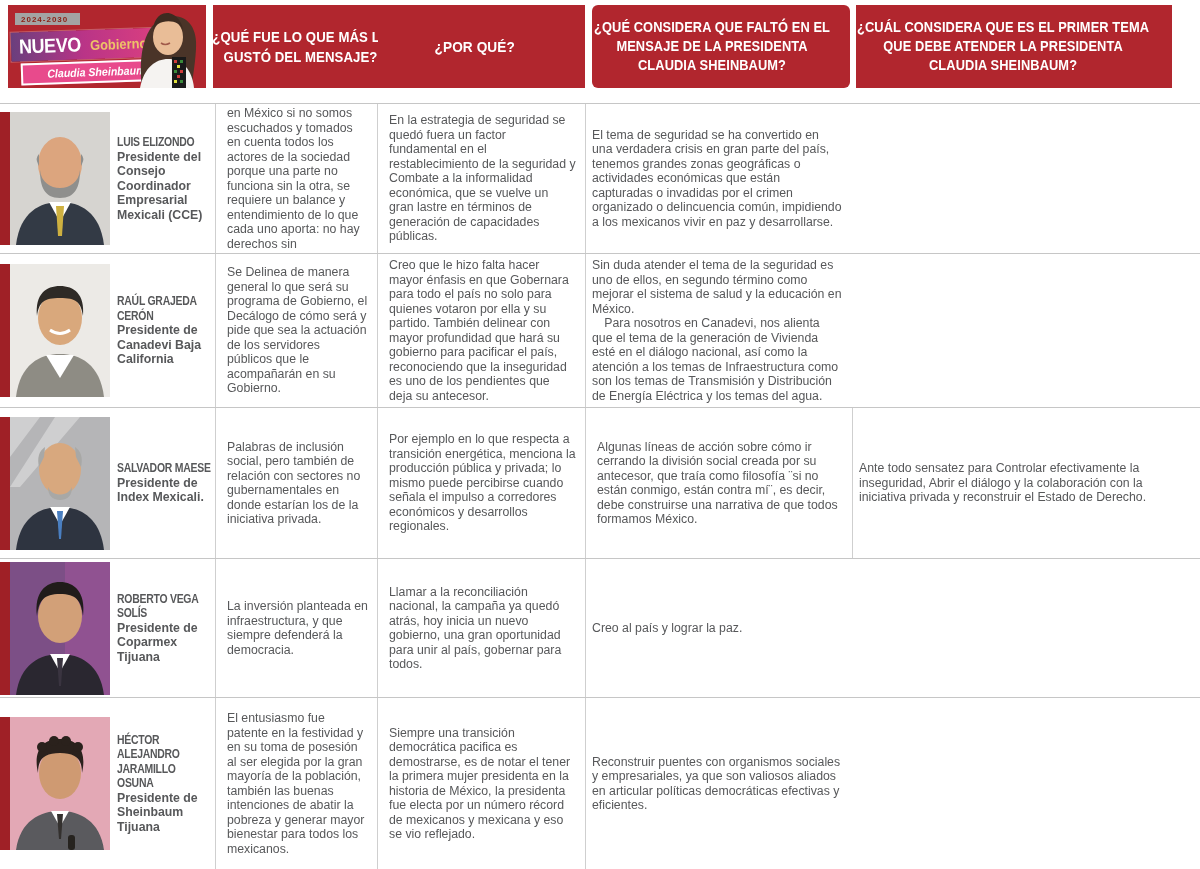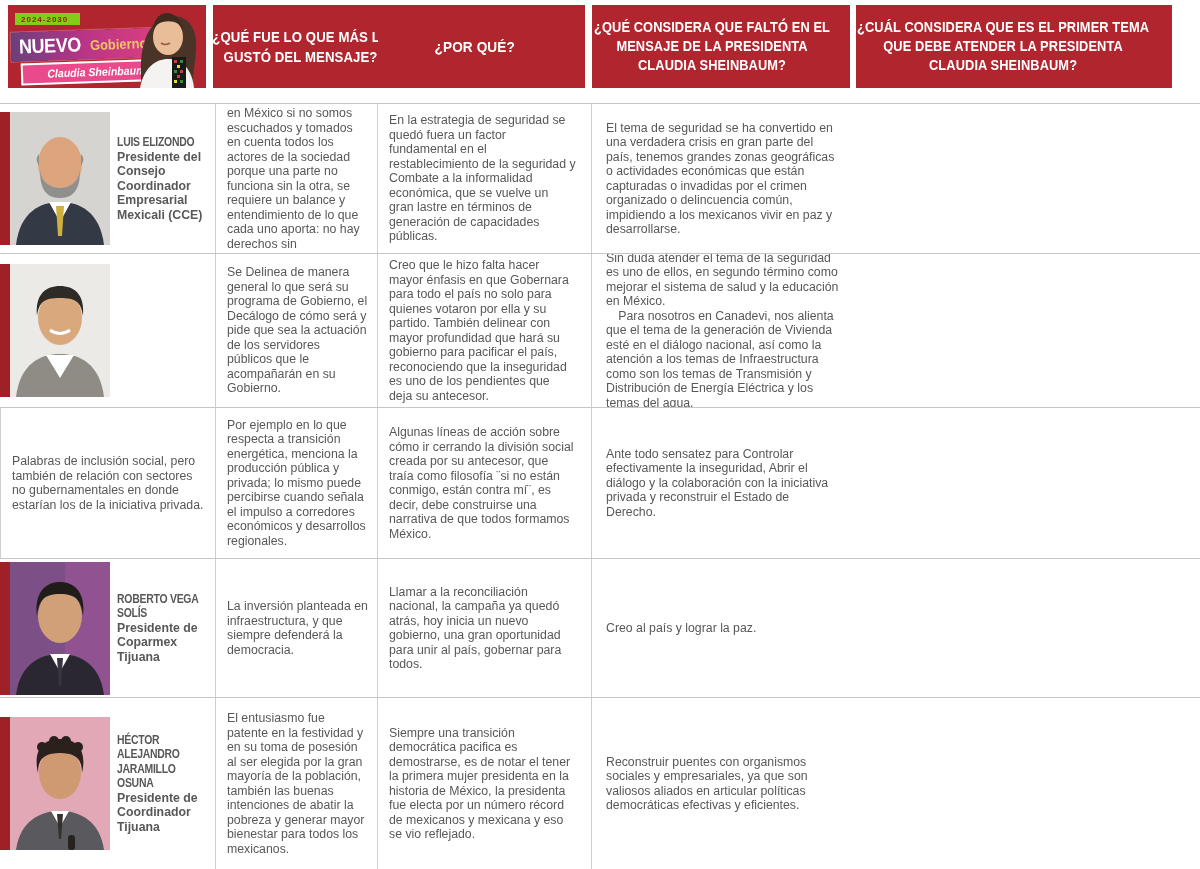--- a/index.html
+++ b/index.html
@@ -6,26 +6,26 @@
   body { width:1200px; height:869px; font-family:"Liberation Sans", sans-serif; }
   .page { position:relative; width:1200px; height:869px; overflow:hidden; background:#fff; }
 
   
   .hcell { position:absolute; top:5px; height:83px; background:#b1262e; color:#fff;
            display:flex; align-items:center; justify-content:center; text-align:center; }
   .hcell .qtext { font-weight:bold; font-size:14.6px; line-height:1.28; width:114%; margin-left:-7%;
                   transform:scaleX(0.88); letter-spacing:0.1px; }
   #hq1 { left:213px; width:188px; } #hq1 .qtext { font-size:15px; }
   #hq2 { left:378px; width:207px; } #hq2 .qtext { font-size:15.5px; }
-  #hq3 { left:592px; width:258px; }
+  #hq3 { left:592px; width:258px;border-radius:6px; }
   #hq4 { left:856px; width:316px; }
 
   
   #logo { left:8px; width:198px; overflow:hidden; display:block; }
-  .years { position:absolute; top:8px; left:7px; background:#84cc16; color:#8c1d12;
+  .years { position:absolute; top:8px; left:7px; background:#a3a3a3; color:#8c1d12;
            font-size:8px; font-weight:bold; padding:2px 12px 1px 6px; letter-spacing:1px; }
   .band1 { position:absolute; top:25px; left:3px; width:152px; height:29px;
            background:linear-gradient(90deg,#6a3f7d 0%, #b93487 45%, #e0417e 100%);
            transform:rotate(-2deg); display:flex; align-items:center; padding-left:8px;
            box-shadow:0 0 0 1px rgba(255,255,255,0.25); }
   .band1 .nuevo { color:#fff; font-weight:bold; font-size:20px; letter-spacing:-0.5px;
                   transform:scaleX(0.9); transform-origin:0 50%; }
   .band1 .gob   { color:#edc268; font-weight:bold; font-size:14px; margin-left:2px;
                   transform:scaleX(0.92); transform-origin:0 50%; }
   .band2 { position:absolute; top:56px; left:13px; width:146px; height:18px; background:#e84a8c;
@@ -39,21 +39,21 @@
   .rows { position:absolute; top:103px; left:0; width:1200px; border-top:1px solid #c6c6c6; }
   .row { display:grid; grid-template-columns:215px 162px 208px 267px 348px;
          border-bottom:1px solid #c6c6c6; box-sizing:border-box; }
   .row:nth-child(1){ height:150px; } .row:nth-child(2){ height:154px; }
   .row:nth-child(3){ height:151px; } .row:nth-child(4){ height:139px; }
   .row:nth-child(5){ height:172px; }
 
   .cell { border-left:1px solid #cfcfcf; display:flex; align-items:center;
           padding:6px 9px 6px 11px; box-sizing:border-box; overflow:hidden; }
   .cell p { margin:0; font-size:12.3px; line-height:1.18; color:#57585a; white-space:pre-line; }
-  .cell.c4 { padding-left:14px; padding-right:10px;margin-left:6px; }
+  .cell.c4 { padding-left:6px; padding-right:10px; }
 
   .person { display:flex; align-items:center; padding:0; border-left:none; }
   .bar { width:10px; height:133px; background:#9f2026; flex:none; }
   .photo { width:100px; height:133px; flex:none; display:block; }
   .who { padding:0 4px 0 7px; flex:1; min-width:0; }
   .name { font-size:16.5px; font-weight:bold; color:#151515; line-height:1.04;
           letter-spacing:-0.3px; margin:0 0 9px 0; width:118%; transform:scaleX(0.85);
           transform-origin:0 50%; }
   .title { font-size:12.5px; font-weight:bold; color:#c3222a; line-height:1.12; margin:0; }
 </style>
@@ -136,34 +136,55 @@
       <div class="cell person">
         <div class="bar"></div>
         <svg class="photo" viewBox="0 0 100 133">
           <rect width="100" height="133" fill="#eceae6"></rect>
           <ellipse cx="50" cy="54" rx="22" ry="27" fill="#d9a87c"></ellipse>
           <path d="M27,52 C25,30 36,22 50,22 C64,22 75,30 73,52 C71,38 66,34 50,34 C34,34 29,38 27,52 Z" fill="#2e2a26"></path>
           <path d="M40,66 q10,7 20,0" stroke="#ffffff" stroke-width="3" fill="none"></path>
           <path d="M6,133 C10,100 30,90 50,90 C70,90 90,100 94,133 Z" fill="#8e8c84"></path>
           <path d="M36,91 L50,114 L64,91 Z" fill="#ffffff"></path>
         </svg>
+        <div class="who">
+          <p class="name">RAÚL GRAJEDA CERÓN</p>
+          <p class="title">Presidente de Canadevi Baja California</p>
+        </div>
       </div>
       <div class="cell">
           <p>Se Delinea de manera general lo que será su programa de Gobierno, el Decálogo de cómo será y pide que sea la actuación de los servidores públicos que le acompañarán en su Gobierno.</p>
         </div>
       <div class="cell">
           <p>Creo que le hizo falta hacer mayor énfasis en que Gobernara para todo el país no solo para quienes votaron por ella y su partido. También delinear con mayor profundidad que hará su gobierno para pacificar el país, reconociendo que la inseguridad es uno de los pendientes que deja su antecesor.</p>
         </div>
       <div class="cell c4">
           <p>Sin duda atender el tema de la seguridad es uno de ellos, en segundo término como mejorar el sistema de salud y la educación en México.
  Para nosotros en Canadevi, nos alienta que el tema de la generación de Vivienda esté en el diálogo nacional, así como la atención a los temas de Infraestructura como son los temas de Transmisión y Distribución de Energía Eléctrica y los temas del agua.</p>
         </div>
     </div>
 
     <div class="row">
+      <div class="cell person">
+        <div class="bar"></div>
+        <svg class="photo" viewBox="0 0 100 133">
+          <rect width="100" height="133" fill="#b5b5b7"></rect>
+          <path d="M0,0 L30,0 L0,40 Z M45,0 L70,0 L10,70 L0,70 Z" fill="#ffffff" opacity="0.35"></path>
+          <ellipse cx="50" cy="52" rx="21" ry="26" fill="#d8a87e"></ellipse>
+          <path d="M29,50 q-3,-14 6,-20 l-1,10 Z M71,50 q3,-14 -6,-20 l1,10 Z" fill="#a8a8a6"></path>
+          <path d="M38,70 C42,80 58,80 62,70 C62,78 58,83 50,83 C42,83 38,78 38,70 Z" fill="#a8a8a6"></path>
+          <path d="M6,133 C10,100 30,90 50,90 C70,90 90,100 94,133 Z" fill="#2e3440"></path>
+          <path d="M40,90 L50,108 L60,90 Z" fill="#ffffff"></path>
+          <path d="M47,94 L53,94 L51,122 L49,122 Z" fill="#4a7fc1"></path>
+        </svg>
+        <div class="who">
+          <p class="name">SALVADOR MAESE</p>
+          <p class="title">Presidente de Index Mexicali.</p>
+        </div>
+      </div>
       <div class="cell">
           <p>Palabras de inclusión social, pero también de relación con sectores no gubernamentales en donde estarían los de la iniciativa privada.</p>
         </div>
       <div class="cell">
           <p>Por ejemplo en lo que respecta a transición energética, menciona la producción pública y privada; lo mismo puede percibirse cuando señala el impulso a corredores económicos y desarrollos regionales.</p>
         </div>
       <div class="cell">
           <p>Algunas líneas de acción sobre cómo ir cerrando la división social creada por su antecesor, que traía como filosofía ¨si no están conmigo, están contra mí¨, es decir, debe construirse una narrativa de que todos formamos México.</p>
         </div>
       <div class="cell c4">
@@ -210,21 +231,21 @@
           <circle cx="44" cy="24" r="5" fill="#2a211c"></circle>
           <circle cx="56" cy="24" r="5" fill="#2a211c"></circle>
           <circle cx="68" cy="30" r="5" fill="#2a211c"></circle>
           <path d="M6,133 C10,104 30,94 50,94 C70,94 90,104 94,133 Z" fill="#5a5a5e"></path>
           <path d="M41,94 L50,110 L59,94 Z" fill="#ffffff"></path>
           <path d="M47,97 L53,97 L51,122 L49,122 Z" fill="#33302e"></path>
           <rect x="58" y="118" width="7" height="15" rx="3" fill="#26231f"></rect>
         </svg>
         <div class="who">
           <p class="name">HÉCTOR ALEJANDRO JARAMILLO OSUNA</p>
-          <p class="title">Presidente de Coordinador Tijuana</p>
+          <p class="title">Presidente de Sheinbaum Tijuana</p>
         </div>
       </div>
       <div class="cell">
           <p>El entusiasmo fue patente en la festividad y en su toma de posesión al ser elegida por la gran mayoría de la población, también las buenas intenciones de abatir la pobreza y generar mayor bienestar para todos los mexicanos.</p>
         </div>
       <div class="cell">
           <p>Siempre una transición democrática pacifica es demostrarse, es de notar el tener la primera mujer presidenta en la historia de México, la presidenta fue electa por un número récord de mexicanos y mexicana y eso se vio reflejado.</p>
         </div>
       <div class="cell c4">
           <p>Reconstruir puentes con organismos sociales y empresariales, ya que son valiosos aliados en articular políticas democráticas efectivas y eficientes.</p>

